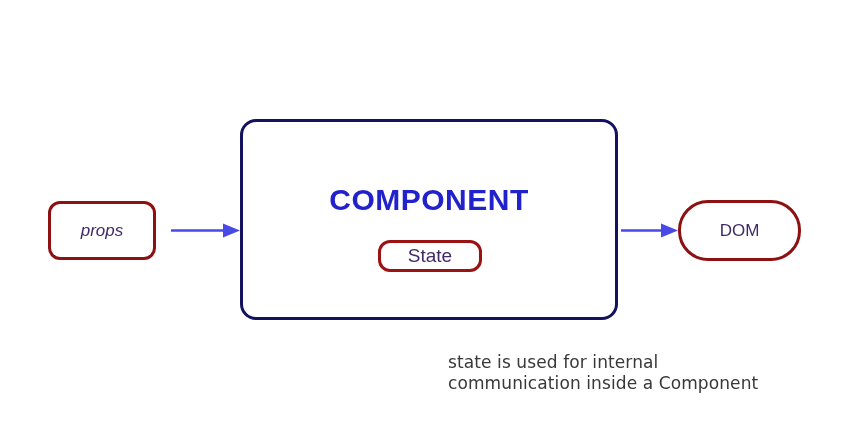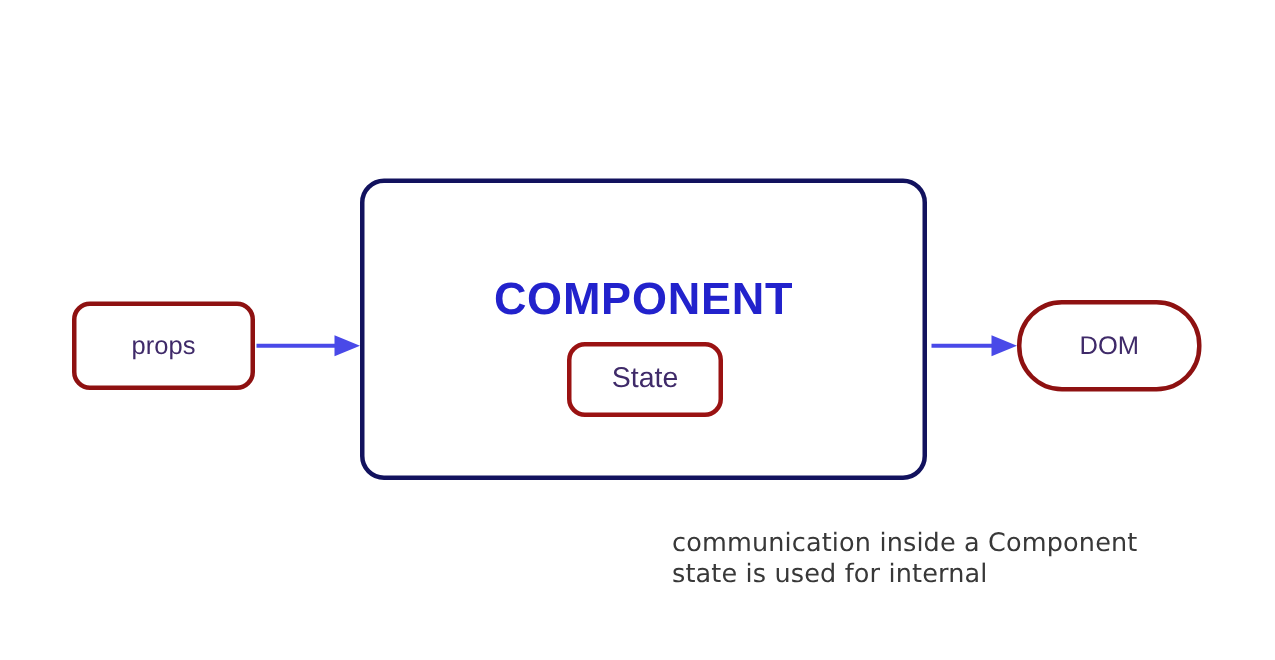--- a/index.html
+++ b/index.html
@@ -28,22 +28,23 @@
     border-radius: 12px;
   }
   .purple-label {
     color: #3f2a69;
     font-size: 17px;
     font-family: "Liberation Sans", sans-serif;
   }
   .props {
     left: 48px;
     top: 201px;
-    width: 122px;
+    width: 108px;
     height: 59px;
+    font-style: italic;
   }
   .component {
     left: 240px;
     top: 119px;
     width: 378px;
     height: 201px;
     border: 3px solid #12125e;
     border-radius: 16px;
     display: block;
   }
@@ -54,23 +55,23 @@
     top: 61px;
     text-align: center;
     color: #2222cc;
     font-size: 30px;
     font-weight: bold;
     letter-spacing: 0.5px;
     font-family: "Liberation Sans", sans-serif;
   }
   .state {
     left: 135px;
-    top: 106px;
+    top: 118px;
     width: 104px;
-    height: 50px;
+    height: 32px;
     border-color: #9a1212;
   }
   .state .purple-label {
     font-size: 19px;
   }
   .dom {
     left: 678px;
     top: 200px;
     width: 123px;
     height: 61px;
@@ -121,17 +122,17 @@
       <line x1="171" y1="230.5" x2="226" y2="230.5" stroke="#4949e8" stroke-width="2.6"></line>
       <polygon points="240,230.5 223,223.5 223,237.5" fill="#4949e8"></polygon>
     </g>
     <g>
       <line x1="621" y1="230.5" x2="665" y2="230.5" stroke="#4949e8" stroke-width="2.6"></line>
       <polygon points="678,230.5 661,223.5 661,237.5" fill="#4949e8"></polygon>
     </g>
   </svg>
 
   <div class="caption">
+    <span>state is used for internal</span>
     <span>communication inside a Component</span>
-    <span>state is used for internal</span>
   </div>
 
 </div>
 
 </body></html>

